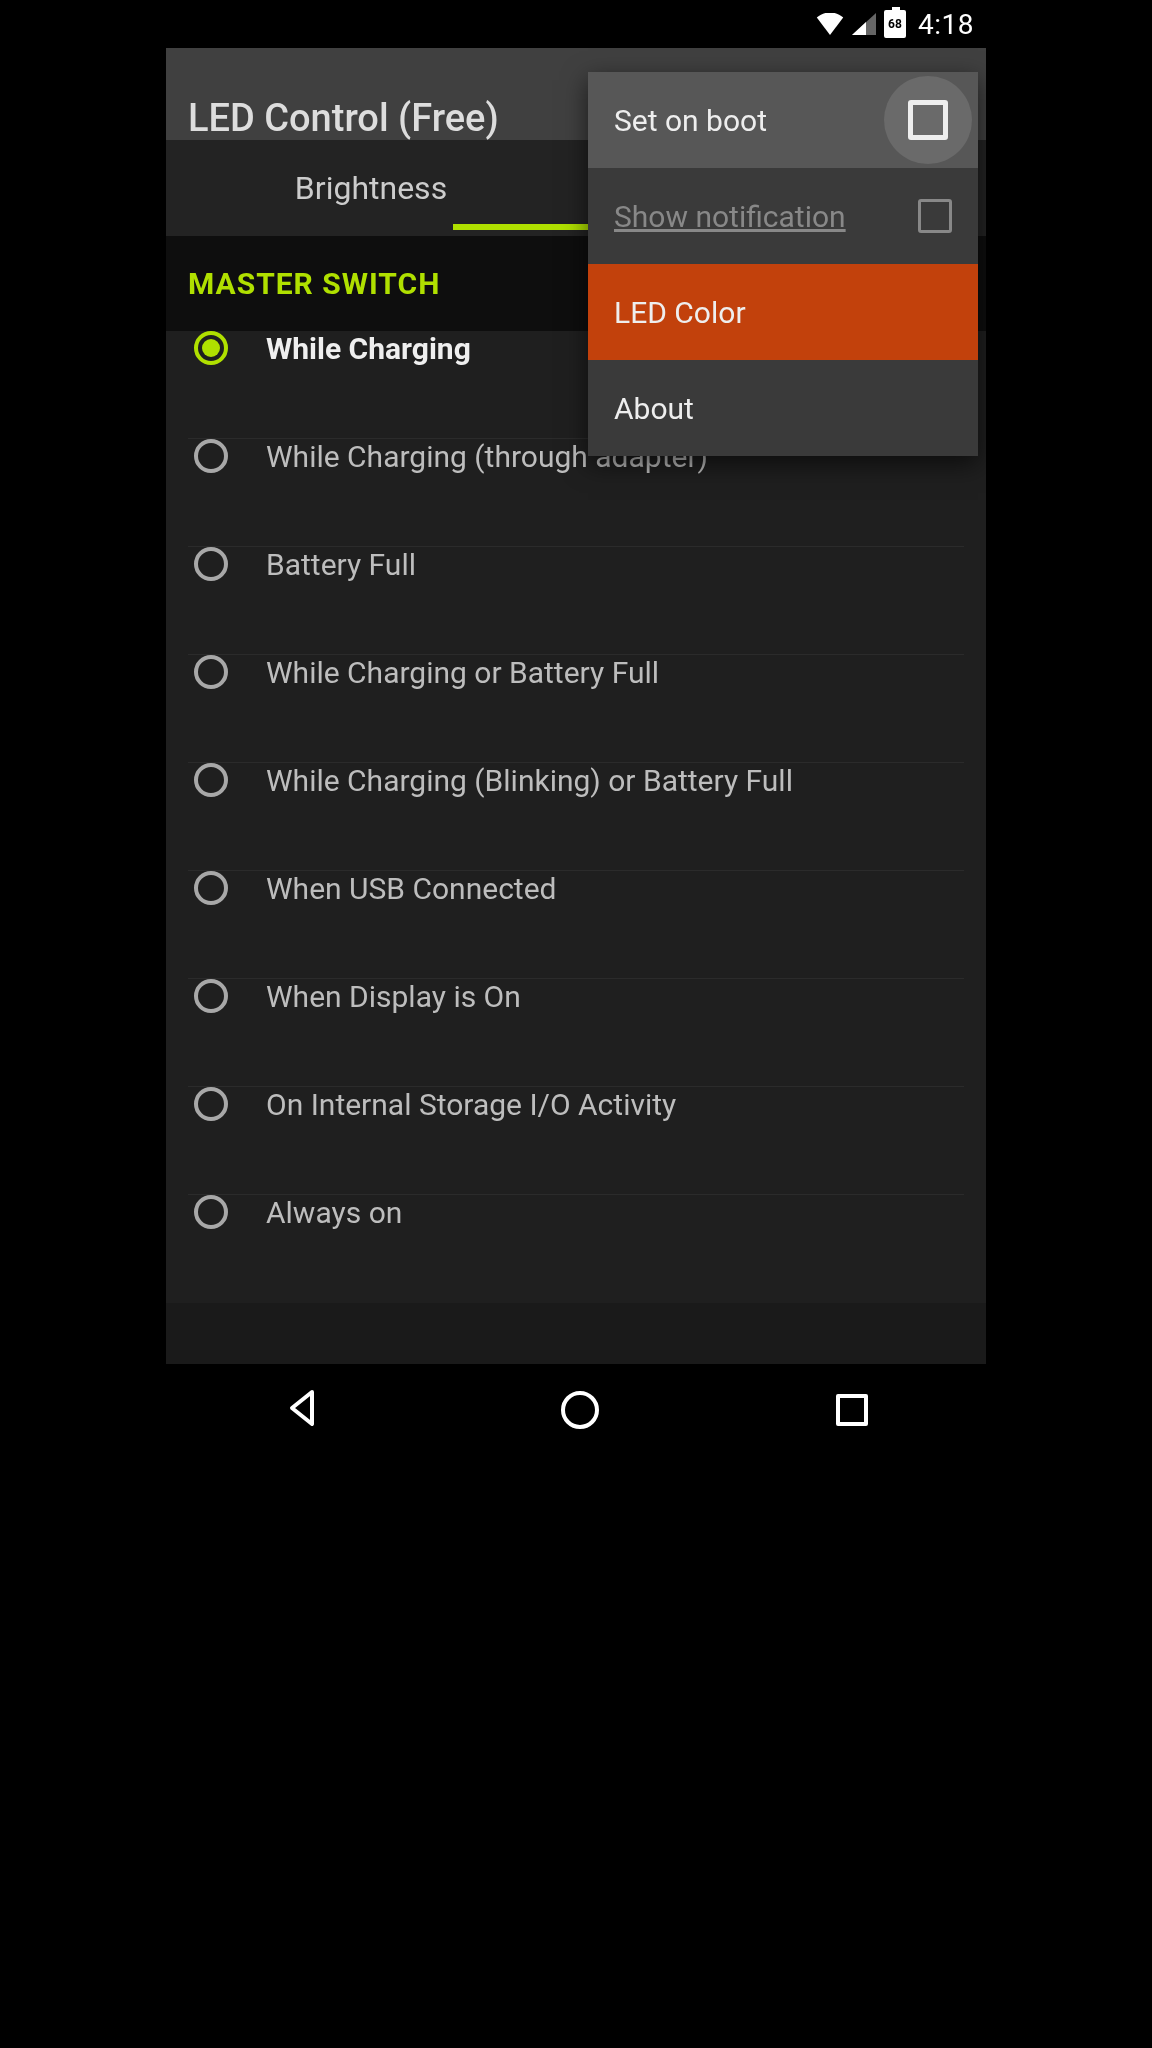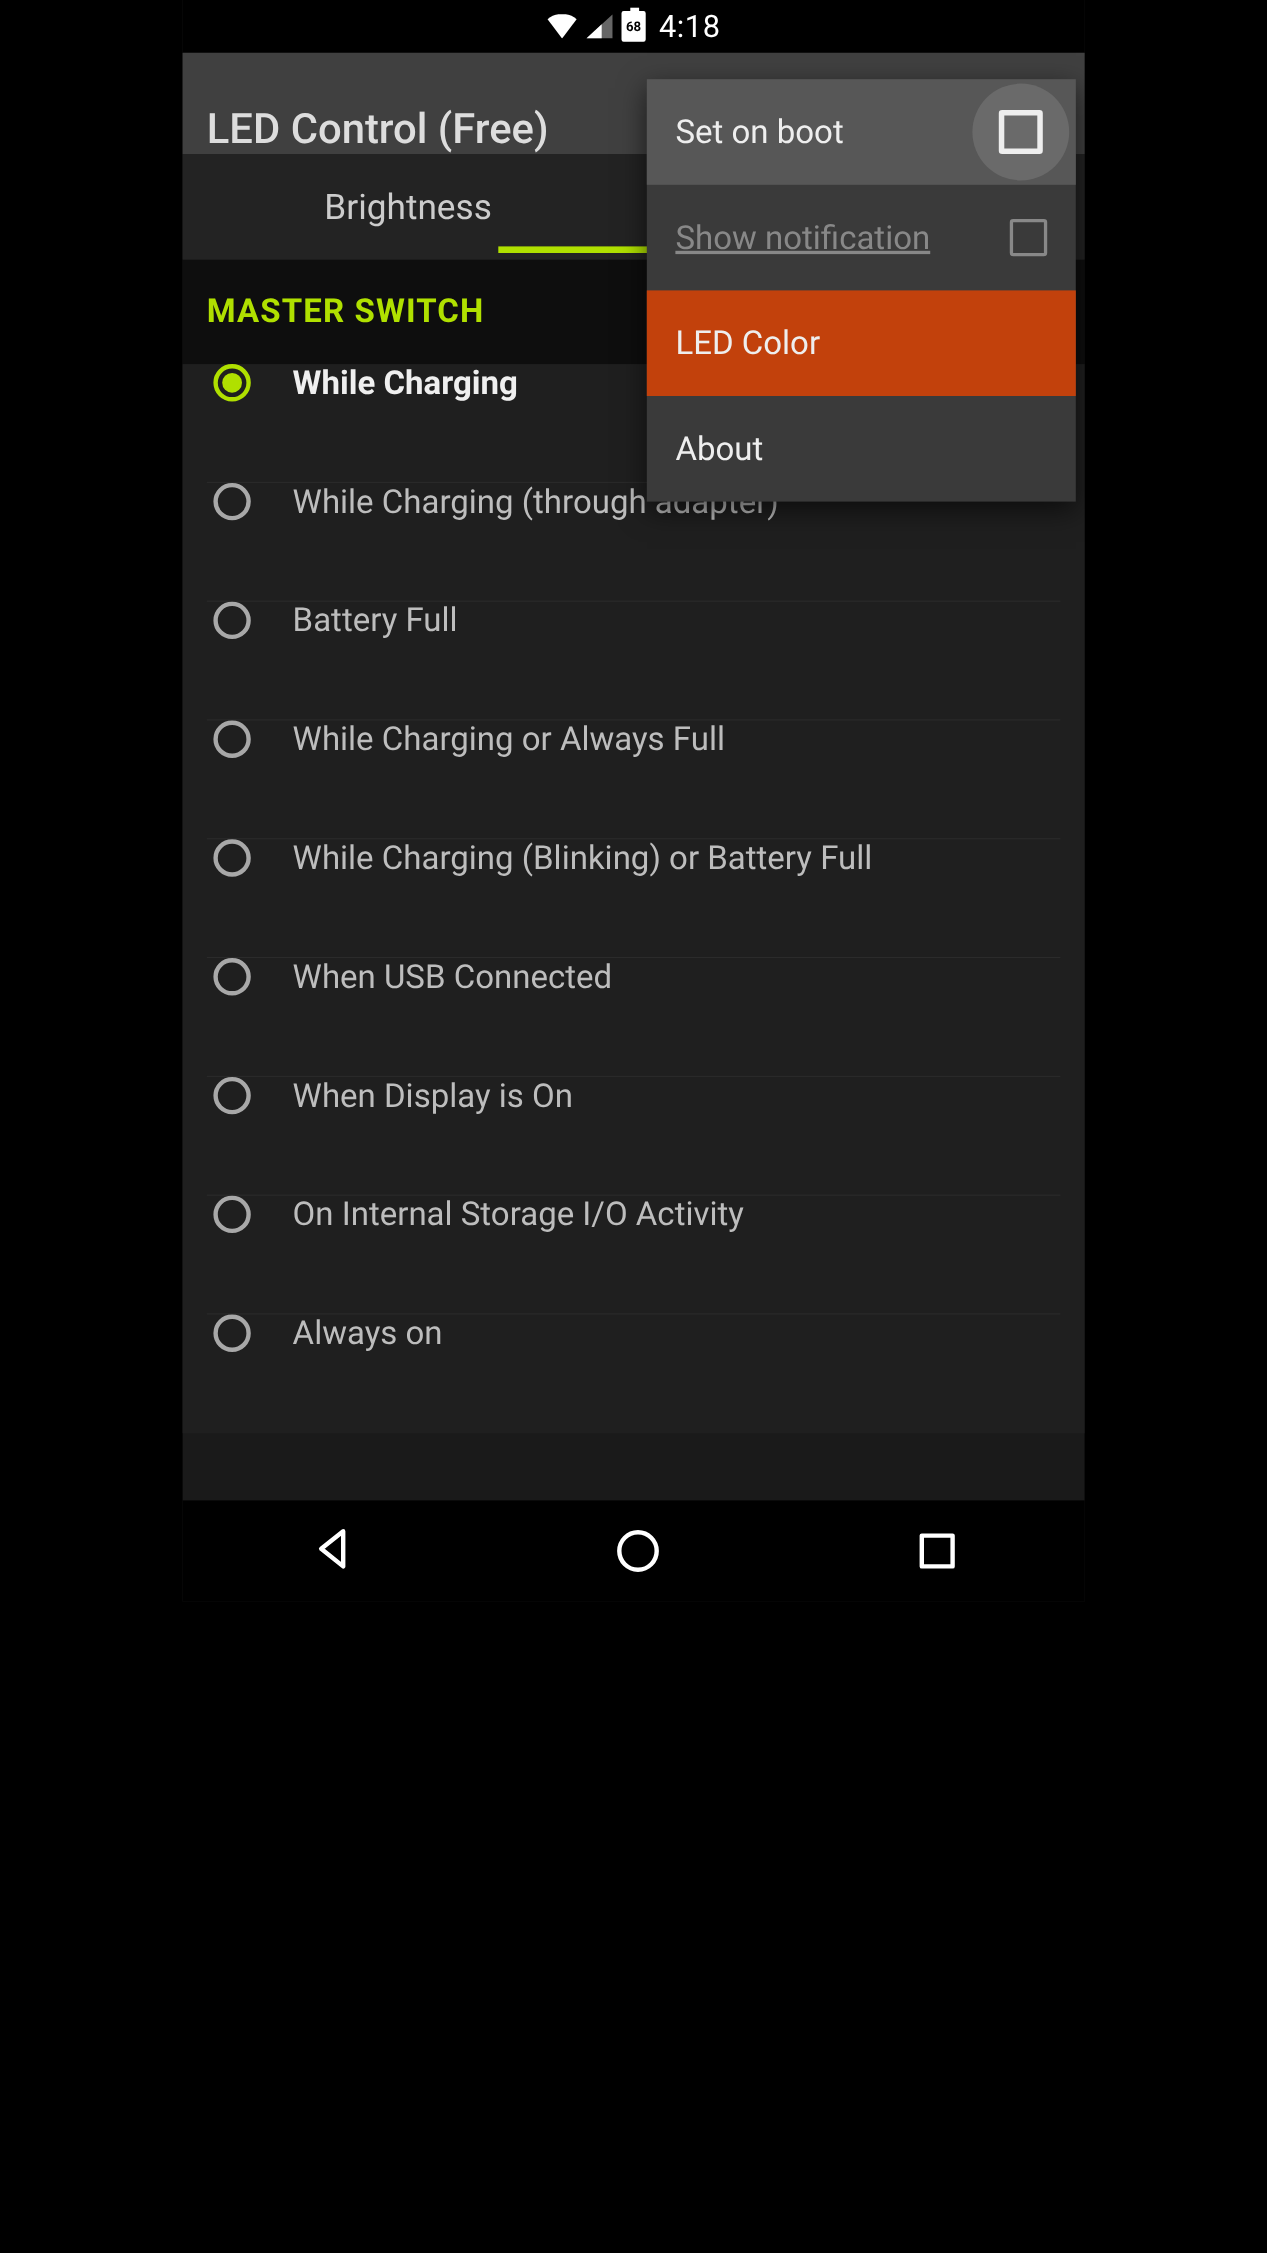--- a/index.html
+++ b/index.html
@@ -19,21 +19,21 @@
     height: 1456px;
     background: #1a1a1a;
   }
 
   
   .status-bar {
     height: 48px;
     background: #000;
     display: flex;
     align-items: center;
-    justify-content: center;
+    justify-content: flex-end;
     padding: 4px 12px;
     gap: 8px;
     color: #fff;
     font-size: 26px;
   }
   .status-bar .icon-slot { display: flex; align-items: center; }
   .status-bar .battery-box {
     position: relative;
     width: 22px;
     height: 28px;
@@ -266,21 +266,21 @@
     <div class="option">
       <div class="radio"></div>
       <div class="option-label">While Charging (through adapter)</div>
     </div>
     <div class="option">
       <div class="radio"></div>
       <div class="option-label">Battery Full</div>
     </div>
     <div class="option">
       <div class="radio"></div>
-      <div class="option-label">While Charging or Always Full</div>
+      <div class="option-label">While Charging or Battery Full</div>
     </div>
     <div class="option">
       <div class="radio"></div>
       <div class="option-label">While Charging (Blinking) or Battery Full</div>
     </div>
     <div class="option">
       <div class="radio"></div>
       <div class="option-label">When USB Connected</div>
     </div>
     <div class="option">

